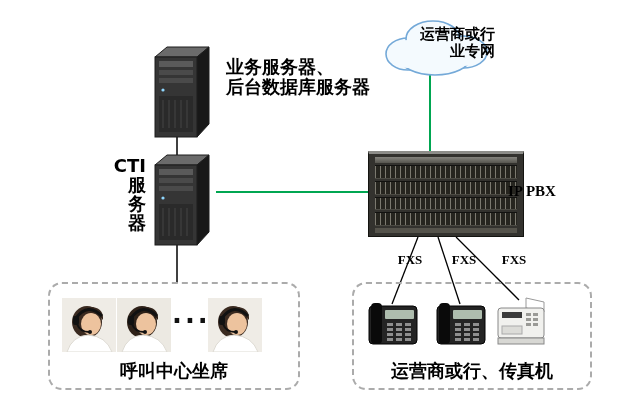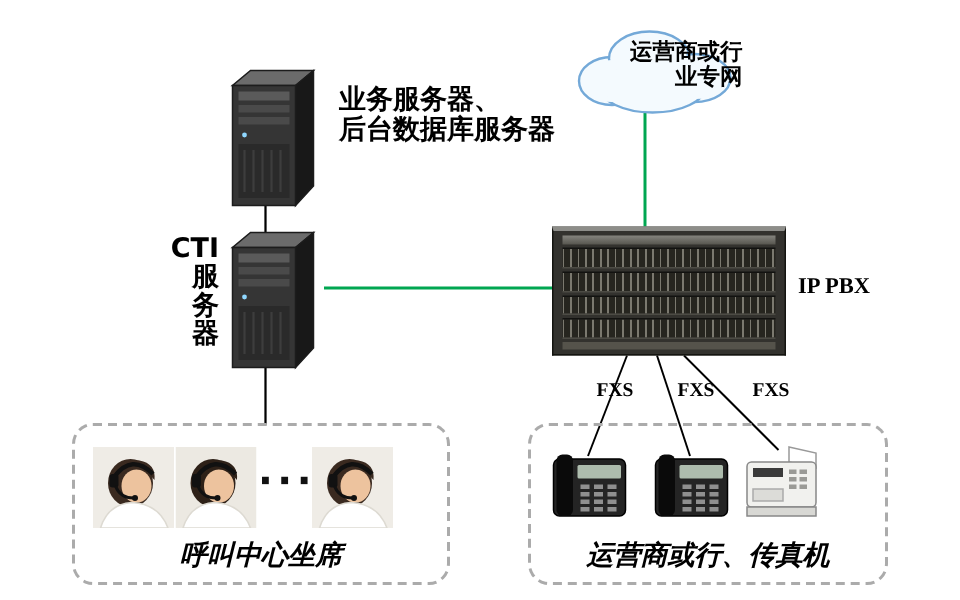--- a/index.html
+++ b/index.html
@@ -3,21 +3,21 @@
 <meta charset="utf-8">
 <style>
   html,body{margin:0;padding:0;background:#fff;}
   .canvas{position:relative;width:640px;height:400px;background:#ffffff;
           font-family:"DejaVu Sans",sans-serif;overflow:hidden;}
   .abs{position:absolute;}
   .lines-layer{position:absolute;left:0;top:0;width:640px;height:400px;pointer-events:none;}
   .label{font-weight:bold;color:#000;white-space:pre-line;}
   .cn{font-size:18px;line-height:20px;}
   .latin{font-family:"Liberation Serif",serif;}
-  .dashed-box{border:2px dashed #ababab;border-radius:14px;box-sizing:border-box;font-style:italic;}
+  .dashed-box{border:2px dashed #ababab;border-radius:14px;box-sizing:border-box;}
   .box-label{position:absolute;left:0;right:0;bottom:7px;text-align:center;}
   
   .rack{left:368px;top:151px;width:156px;height:86px;background:#33322e;
         border:1px solid #141410;border-top:3px solid #8d8d89;box-sizing:border-box;
         padding:3px 6px;display:flex;flex-direction:column;gap:2px;}
   .rack-top{height:6px;background:linear-gradient(#85847e,#57564f);}
   .rack-row{flex:1;background:repeating-linear-gradient(90deg,#7b796f 0 1px,#26251f 1px 5px);
             border-top:1px solid #121210;border-bottom:1px solid #4c4b44;}
   .rack-bottom{height:5px;background:#55534b;}
   .cloud-text{left:375px;top:26px;width:120px;text-align:right;font-size:15px;line-height:17px;}
@@ -87,21 +87,21 @@
 业专网</div>
 
   <div class="abs rack">
     <div class="rack-top"></div>
     <div class="rack-row"></div>
     <div class="rack-row"></div>
     <div class="rack-row"></div>
     <div class="rack-row"></div>
     <div class="rack-bottom"></div>
   </div>
-  <div class="abs label latin" style="left:532px;top:183px;font-size:15px">IP PBX</div>
+  <div class="abs label latin" style="left:508px;top:183px;font-size:15px">IP PBX</div>
 
   <div class="abs label latin" style="left:392px;top:252px;width:36px;text-align:center;font-size:13px">FXS</div>
   <div class="abs label latin" style="left:446px;top:252px;width:36px;text-align:center;font-size:13px">FXS</div>
   <div class="abs label latin" style="left:496px;top:252px;width:36px;text-align:center;font-size:13px">FXS</div>
 
   <div class="abs dashed-box" style="left:48px;top:282px;width:252px;height:108px">
     <div class="box-label label cn">呼叫中心坐席</div>
   </div>
 
   <svg class="abs" style="left:62px;top:298px" width="54" height="54" viewBox="0 0 54 54">

